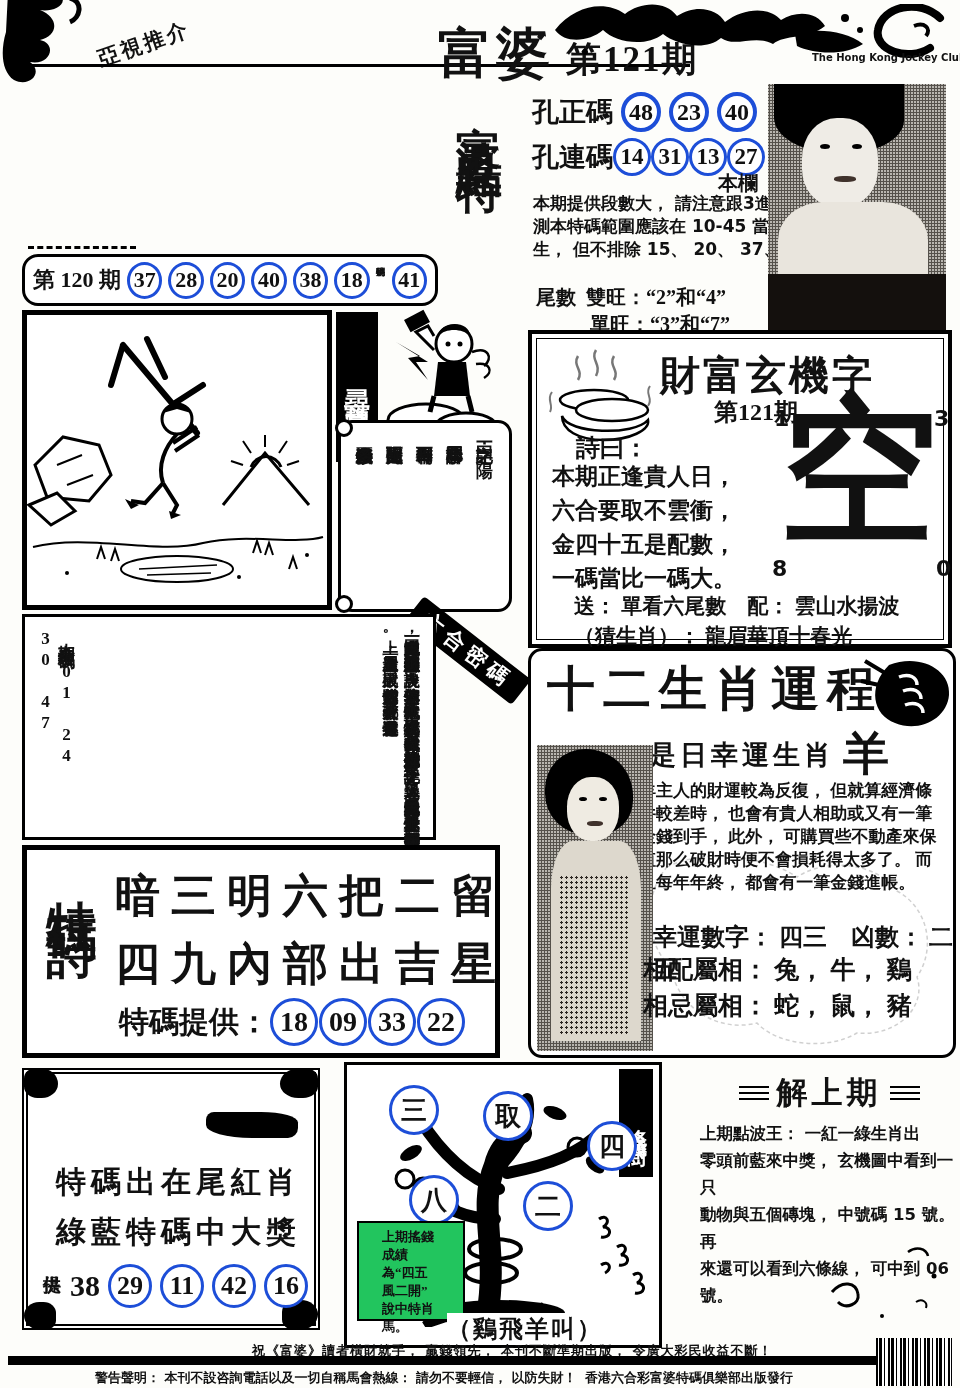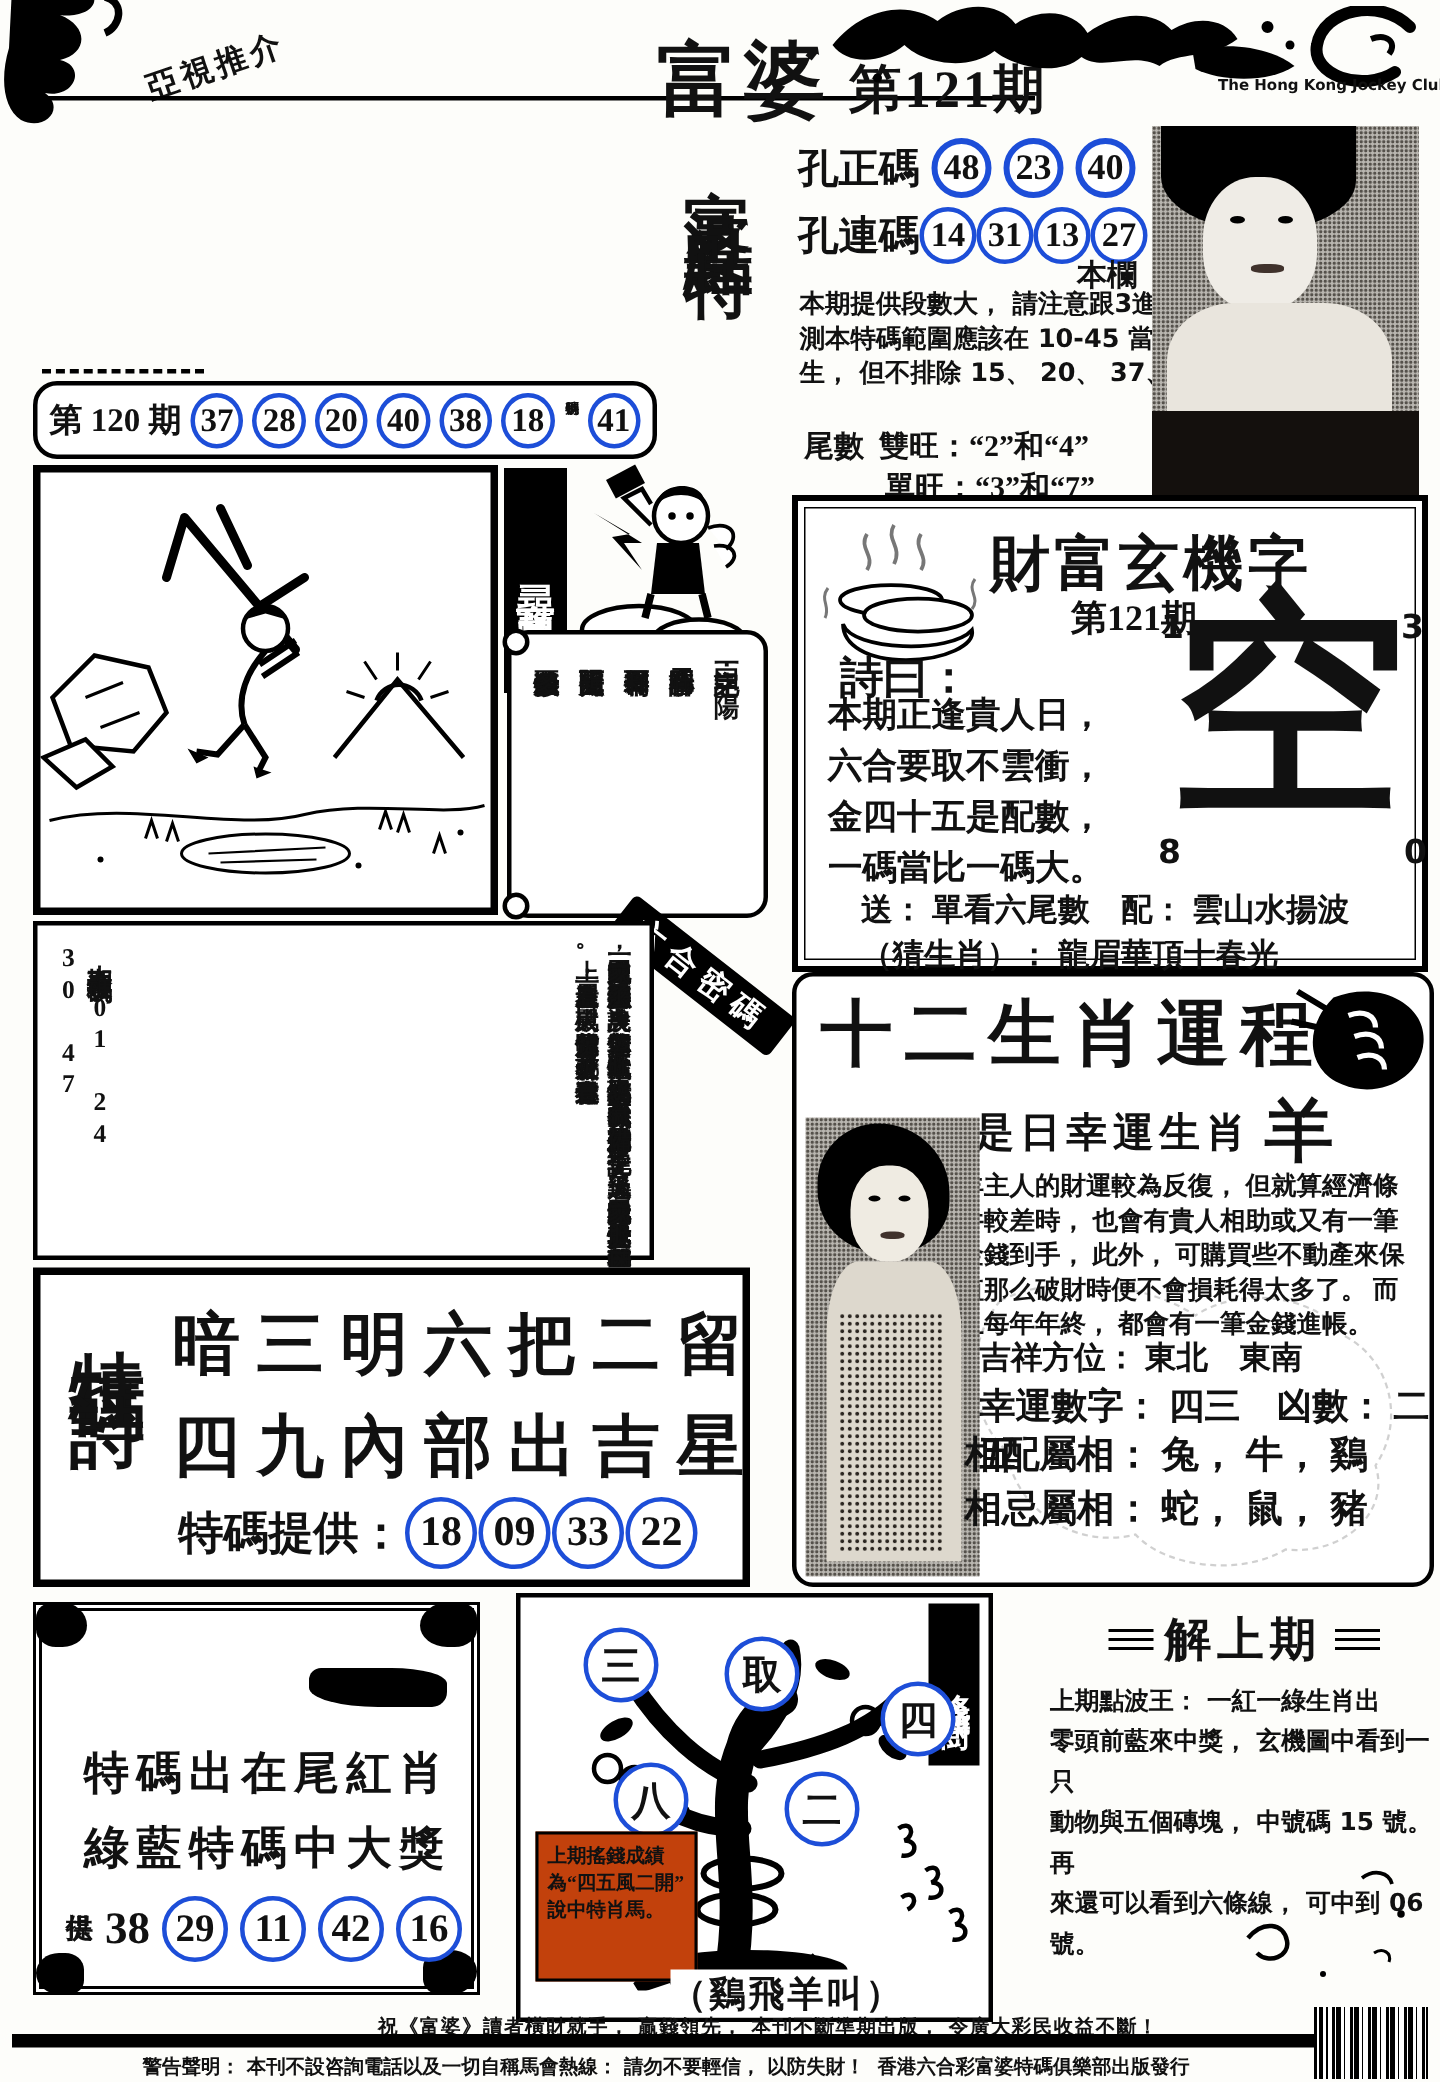--- a/index.html
+++ b/index.html
@@ -171,21 +171,21 @@
     <svg class="abs" style="left:6px;top:8px" width="128" height="104" viewBox="0 0 128 104">
       <path d="M40,14 C34,24 46,28 40,38 M58,8 C52,18 64,22 58,34 M76,14 C70,24 82,28 76,38" stroke="#777" stroke-width="2.5" fill="none"></path>
       <ellipse cx="56" cy="58" rx="34" ry="10" fill="#fff" stroke="#000" stroke-width="2.5"></ellipse>
       <ellipse cx="74" cy="68" rx="36" ry="11" fill="#fff" stroke="#000" stroke-width="2.5"></ellipse>
       <path d="M24,74 C30,92 96,94 110,78 C112,88 92,98 66,98 C40,98 24,88 24,74 Z" fill="#fff" stroke="#000" stroke-width="2.5"></path>
       <path d="M14,50 C8,58 16,62 12,70" stroke="#777" stroke-width="2" fill="none"></path>
       <path d="M112,44 C106,52 116,56 110,64" stroke="#777" stroke-width="2" fill="none"></path>
     </svg>
     <div class="abs b" style="left:128px;top:14px;font-size:40px;letter-spacing:3px">財富玄機字</div>
     <div class="abs b" style="left:182px;top:62px;font-size:24px">第121期</div>
-    <div class="abs b" style="left:28px;top:98px;font-size:29px">詩曰：</div>
+    <div class="abs b" style="left:44px;top:98px;font-size:24px">詩曰：</div>
     <div class="abs b" style="left:20px;top:126px;font-size:23px;line-height:34px">
       <div>本期正逢貴人日，</div>
       <div>六合要取不雲衝，</div>
       <div>金四十五是配數，</div>
       <div>一碼當比一碼大。</div>
     </div>
     <div class="abs b" style="left:248px;top:58px;font-size:158px;line-height:1">空</div>
     <div class="abs b sans" style="left:242px;top:72px;font-size:22px">1</div>
     <div class="abs b sans" style="left:402px;top:72px;font-size:22px">3</div>
     <div class="abs b sans" style="left:240px;top:222px;font-size:22px">8</div>
@@ -216,21 +216,20 @@
     <div class="abs b" style="left:108px;top:128px;width:306px;font-size:17px;line-height:23px">羊主人的財運較為反復， 但就算經濟條件較差時， 也會有貴人相助或又有一筆金錢到手， 此外， 可購買些不動產來保值那么破財時便不會損耗得太多了。 而且每年年終， 都會有一筆金錢進帳。</div>
     <div class="abs halftone" style="left:6px;top:94px;width:116px;height:306px">
       <div class="abs" style="left:8px;top:4px;width:88px;height:86px;background:#000;border-radius:46% 54% 40% 48%"></div>
       <div class="abs" style="left:30px;top:32px;width:52px;height:64px;background:#efebe2;border-radius:46%"></div>
       <div class="abs" style="left:42px;top:52px;width:8px;height:4px;background:#000;border-radius:50%"></div>
       <div class="abs" style="left:62px;top:52px;width:8px;height:4px;background:#000;border-radius:50%"></div>
       <div class="abs" style="left:50px;top:76px;width:16px;height:5px;background:#40322c;border-radius:40%"></div>
       <div class="abs" style="left:14px;top:96px;width:90px;height:200px;background:#ddd8cd;border-radius:24% 24% 0 0"></div>
       <div class="abs" style="left:22px;top:130px;width:70px;height:160px;background:radial-gradient(#2a2520 1.2px, transparent 1.4px);background-size:5px 5px"></div>
     </div>
-    <div class="abs b" style="left:122px;top:240px;font-size:21px">吉祥方位： 東北　東南</div>
     <div class="abs b" style="left:122px;top:270px;font-size:24px">幸運數字： 四三　凶數： 二五</div>
     <div class="abs b" style="left:112px;top:302px;font-size:25px">相配屬相： 兔， 牛， 鷄</div>
     <div class="abs b" style="left:112px;top:338px;font-size:25px">相忌屬相： 蛇， 鼠， 豬</div>
   </div>
 
   <div class="panel" style="left:22px;top:845px;width:478px;height:213px;border-width:5px">
     <div class="vrl b" style="position:absolute;left:12px;top:10px;height:190px;font-size:50px;letter-spacing:14px">特碼詩</div>
     <div class="abs b" style="left:88px;top:84px;font-size:45px;letter-spacing:11px;white-space:nowrap">四九內部出吉星</div>
     <div class="abs b" style="left:88px;top:16px;font-size:45px;letter-spacing:11px;white-space:nowrap">暗三明六把二留</div>
     <div class="abs" style="left:92px;top:148px;display:flex;align-items:center;gap:1px">
@@ -276,21 +275,21 @@
       <circle cx="74" cy="118" r="9" fill="none" stroke="#000" stroke-width="3"></circle>
       <circle cx="228" cy="78" r="9" fill="none" stroke="#000" stroke-width="3"></circle>
       <path d="M250,150 c8,-6 12,4 4,8 c10,0 8,12 -2,10 M268,178 c8,-6 12,4 4,8 c10,0 8,12 -2,10 M284,206 c8,-6 12,4 4,8 c10,0 8,12 -2,10 M252,196 c8,-6 12,4 4,8" stroke="#000" stroke-width="3" fill="none"></path>
     </svg>
     <div class="abs blackbox vrl b" style="right:6px;top:4px;width:34px;height:108px;font-size:22px;letter-spacing:8px">搖錢樹</div>
     <div class="abs ring" style="left:42px;top:20px;width:50px;height:50px;font-size:26px">三</div>
     <div class="abs ring" style="left:136px;top:26px;width:50px;height:50px;font-size:26px">取</div>
     <div class="abs ring" style="left:240px;top:56px;width:50px;height:50px;font-size:26px">四</div>
     <div class="abs ring" style="left:62px;top:110px;width:50px;height:50px;font-size:26px">八</div>
     <div class="abs ring" style="left:176px;top:116px;width:50px;height:50px;font-size:26px">二</div>
-    <div class="abs b" style="left:10px;top:156px;width:108px;height:100px;border:2px solid #000;background:#c2410c;padding:5px 6px;font-size:13px;line-height:18px">上期搖錢成績為“四五風二開” 說中特肖馬。</div>
+    <div class="abs b" style="left:10px;top:156px;width:108px;height:100px;border:2px solid #000;background:#22c55e;padding:5px 23px;font-size:13px;line-height:18px">上期搖錢成績為“四五風二開” 說中特肖馬。</div>
     <div class="abs b" style="left:100px;top:248px;font-size:24px;letter-spacing:2px;background:#fff">（鷄飛羊叫）</div>
   </div>
 
   <div class="abs" style="left:700px;top:1072px;width:258px">
     <div style="display:flex;align-items:center;justify-content:center;gap:8px">
       <span class="deco-lines"></span>
       <span class="b" style="font-size:31px;letter-spacing:4px">解上期</span>
       <span class="deco-lines"></span>
     </div>
     <div class="sans b" style="margin-top:6px;font-size:16.5px;line-height:27px">

